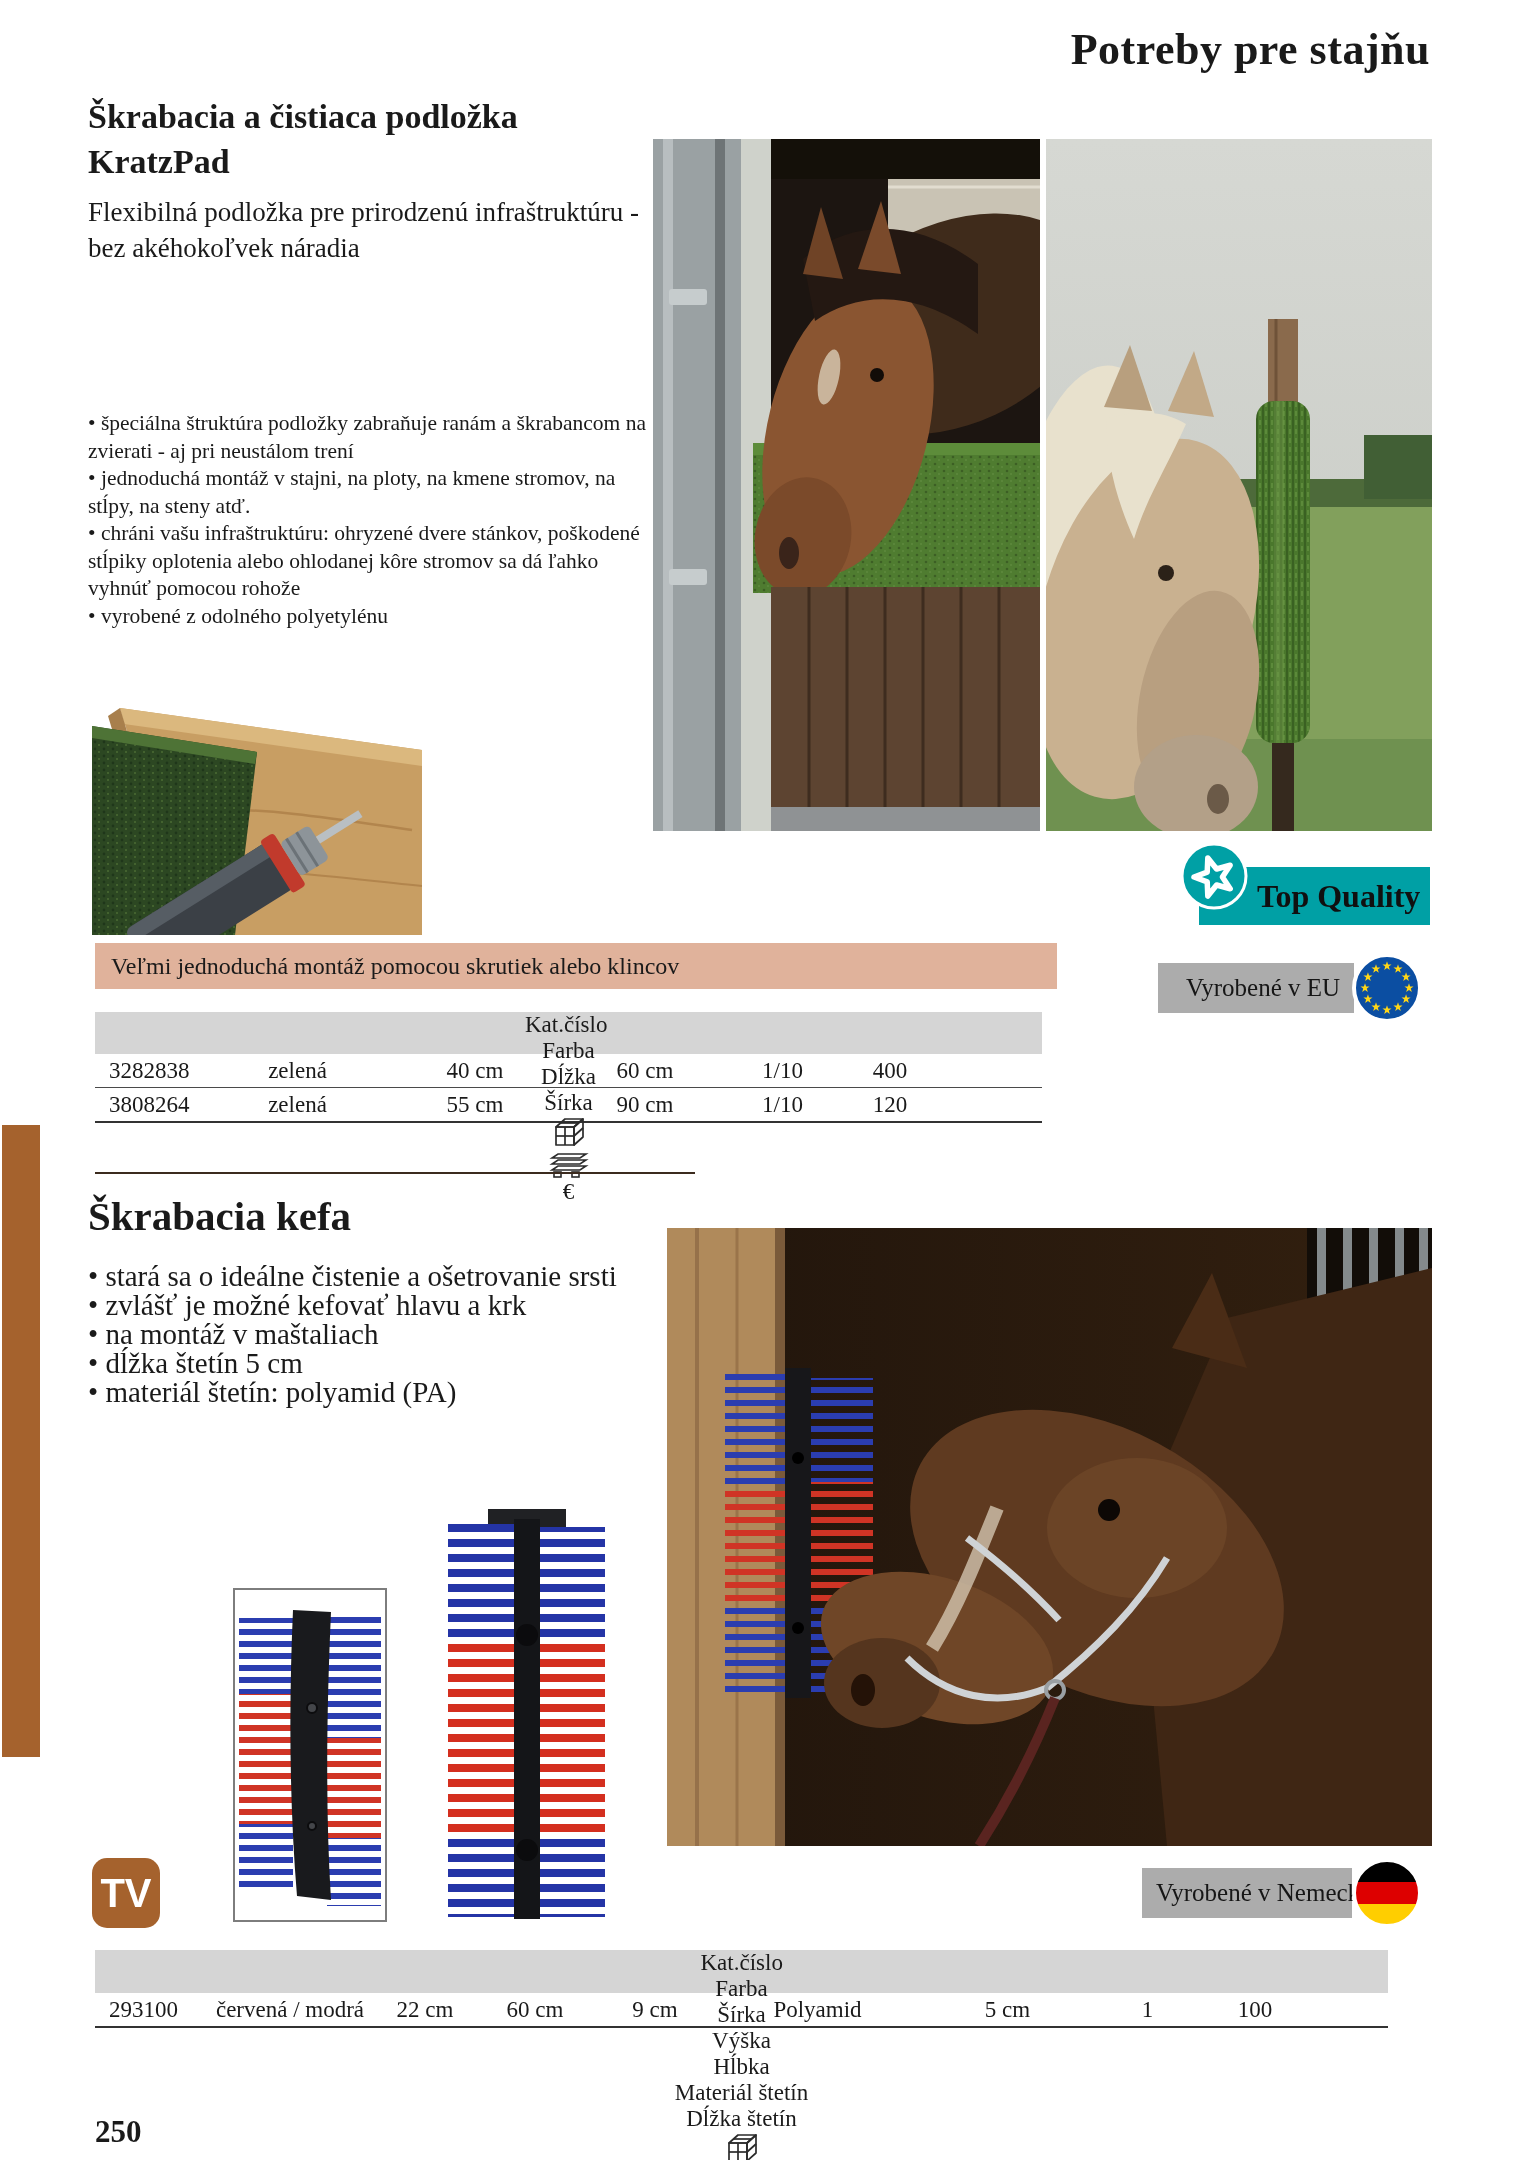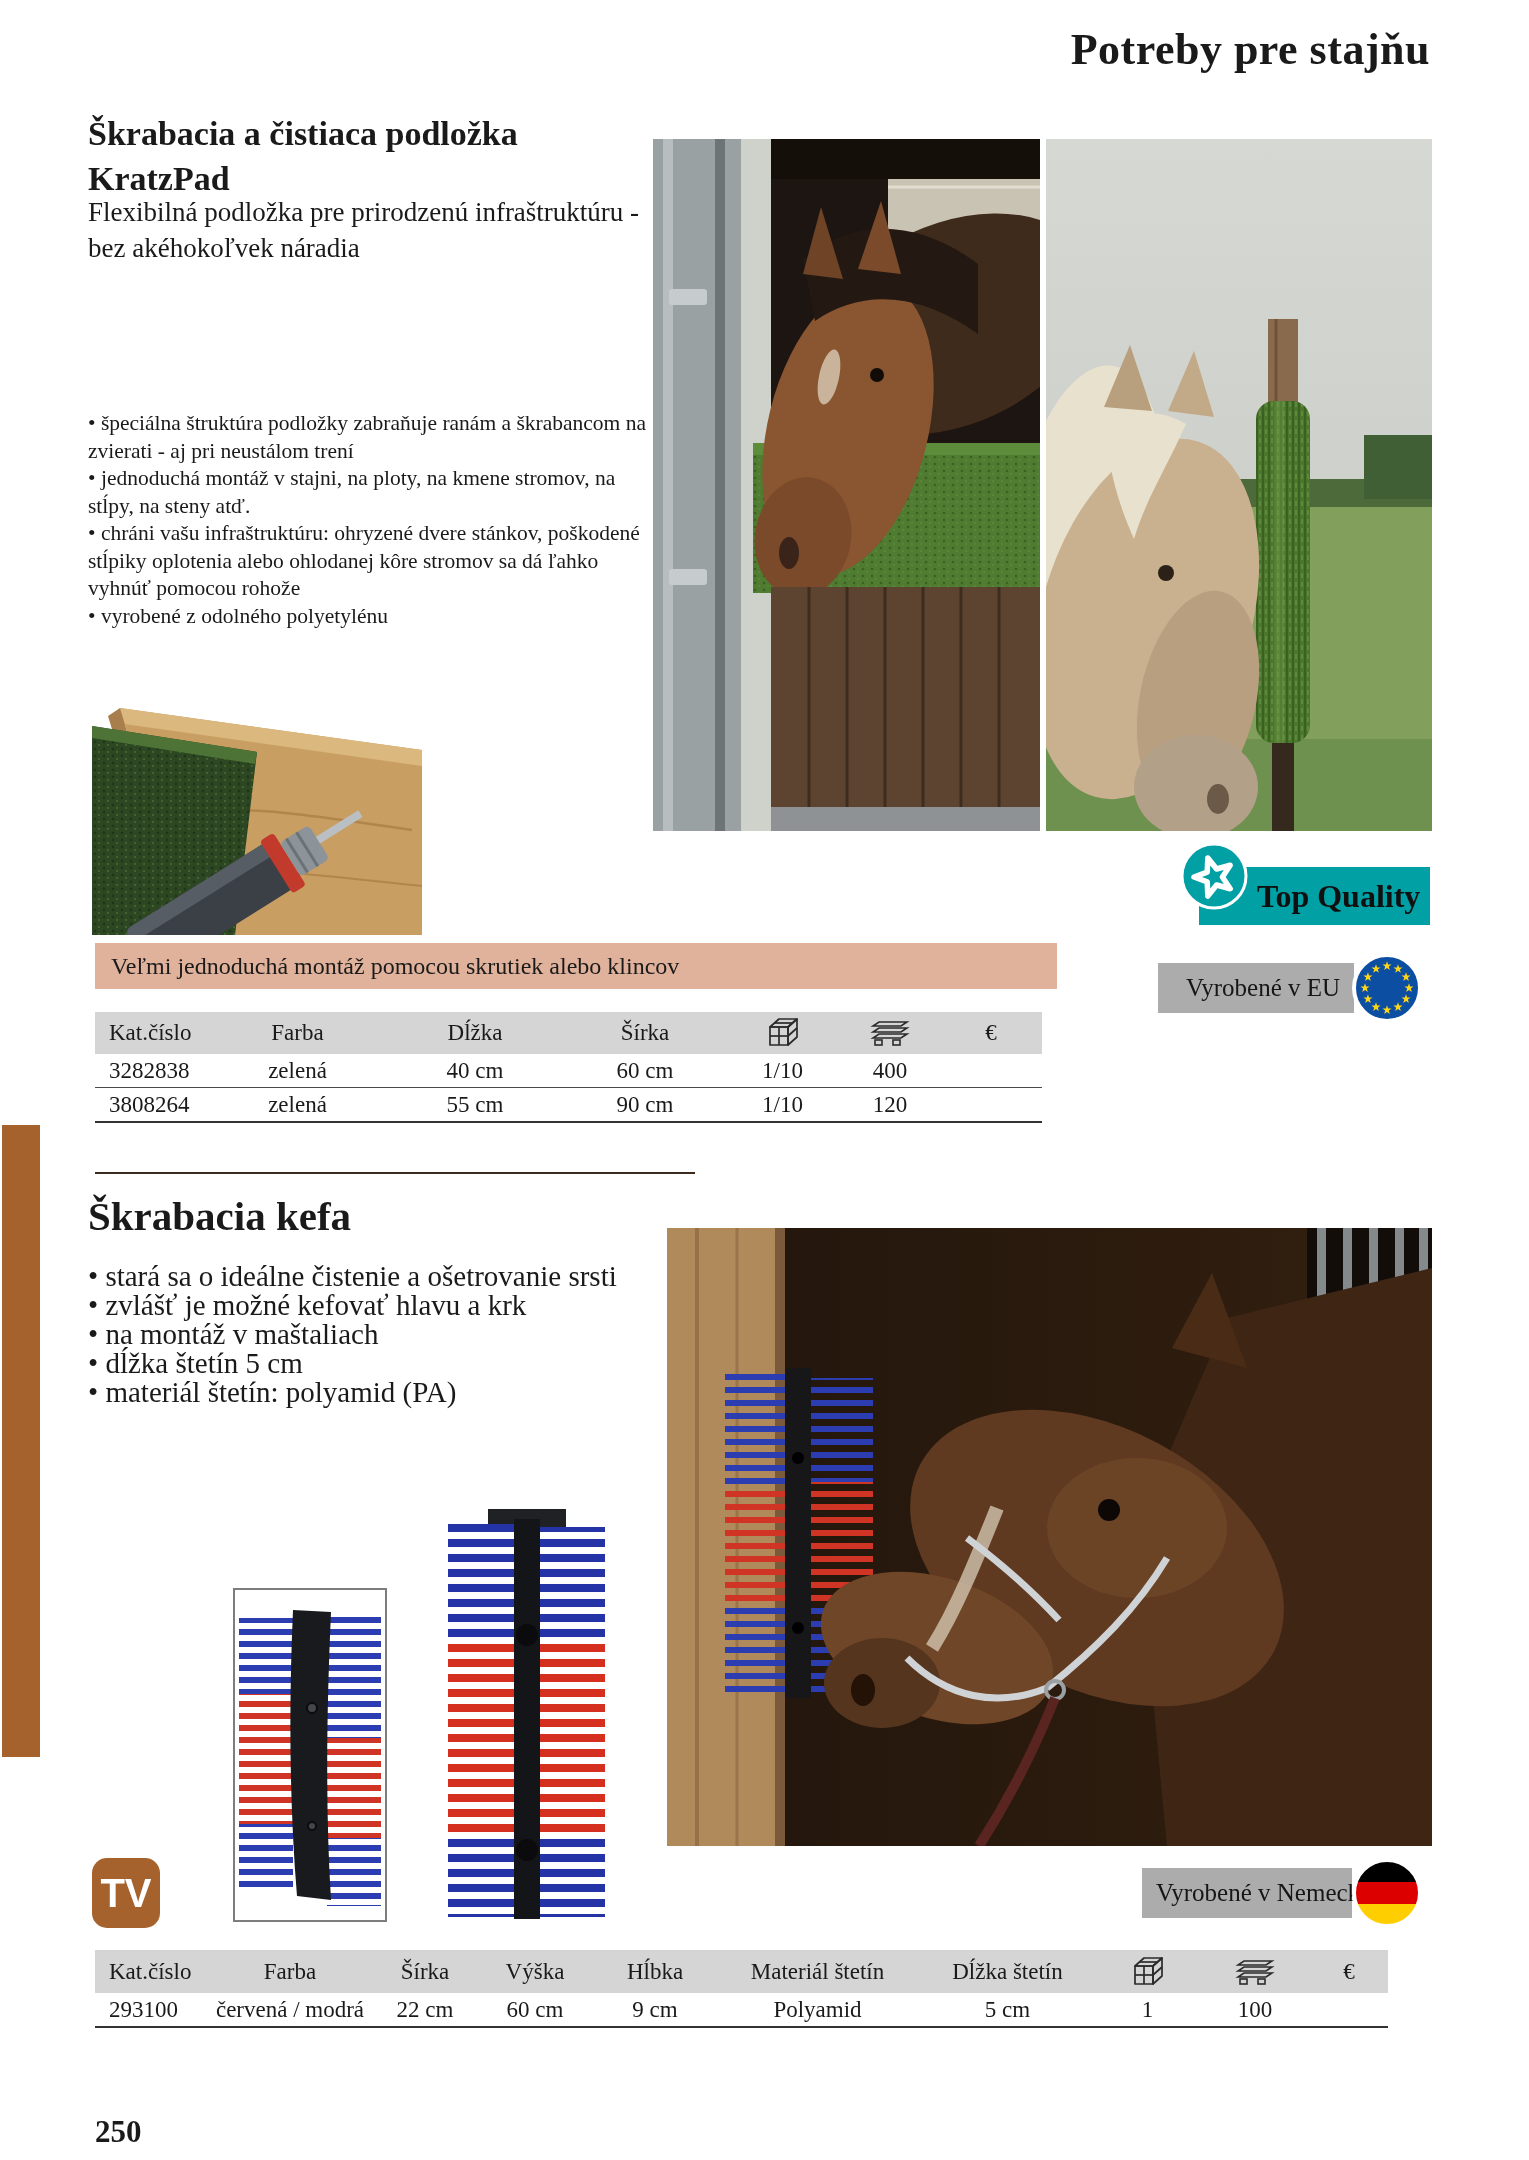--- a/index.html
+++ b/index.html
@@ -2,21 +2,21 @@
 <html><head>
 <meta charset="utf-8">
 <style>
   html,body{margin:0;padding:0;background:#ffffff;}
   .page{position:relative;width:1529px;height:2160px;background:#ffffff;overflow:hidden;
         font-family:"Liberation Serif","DejaVu Serif",serif;color:#1a1a1a;}
 
   .page-header{position:absolute;top:24px;right:99px;font-size:44px;font-weight:bold;letter-spacing:.5px;}
   .sidebar-bar{position:absolute;left:2px;top:1125px;width:38px;height:632px;background:#A5622D;}
 
-  .p1-title{position:absolute;left:88px;top:94px;width:565px;font-size:34px;font-weight:bold;line-height:45px;margin-top:17px;}
+  .p1-title{position:absolute;left:88px;top:94px;width:565px;font-size:34px;font-weight:bold;line-height:45px;}
   .p1-sub{position:absolute;left:88px;top:194px;width:560px;font-size:27px;line-height:36px;}
   .p1-desc{position:absolute;left:88px;top:272px;width:560px;font-size:21.5px;line-height:27px;text-align:justify;}
   .bullets{position:absolute;left:88px;width:568px;}
   .bullets .bl{font-size:21.5px;line-height:27.5px;}
   .bullets .bl::before{content:"\2022\00a0";}
   .p2-bullets .bl{font-size:29px;line-height:29px;}
 
   .photo{position:absolute;overflow:hidden;}
   .photo svg{display:block;}
 
@@ -36,21 +36,21 @@
   .p2-title{position:absolute;left:88px;top:1192px;font-size:41px;font-weight:bold;}
 
   .tv-badge{position:absolute;left:92px;top:1858px;width:68px;height:70px;background:#A5622D;border-radius:15px;
             color:#ffffff;font-family:"Liberation Sans","DejaVu Sans",sans-serif;font-weight:bold;font-size:40px;
             display:flex;align-items:center;justify-content:center;}
 
   .brush-box{position:absolute;left:233px;top:1588px;width:150px;height:330px;background:#ffffff;border:2px solid #7d7d7d;}
 
   .tbl{position:absolute;font-size:23px;}
   .tr{display:flex;align-items:center;height:33px;border-bottom:1px solid #4a4a4a;}
-  .tr.th{background:#D5D5D5;height:42px;border-bottom:none;}
+  .tr.th{background:#D5D5D5;height:42px;border-bottom:none;flex-direction:column;}
   .tr.last{border-bottom:2.5px solid #333;}
   .td{text-align:center;box-sizing:border-box;flex:0 0 auto;}
   .td.left{text-align:left;padding-left:14px;}
   .td svg{vertical-align:middle;}
   
   .c10{width:115px}.c11{width:175px}.c12{width:180px}.c13{width:160px}.c14{width:115px}.c15{width:100px}.c16{width:102px}
   
   .d0{width:110px}.d1{width:170px}.d2{width:100px}.d3{width:120px}.d4{width:120px}.d5{width:205px}
   .d6{width:175px}.d7{width:105px}.d8{width:110px}.d9{width:78px}
 

